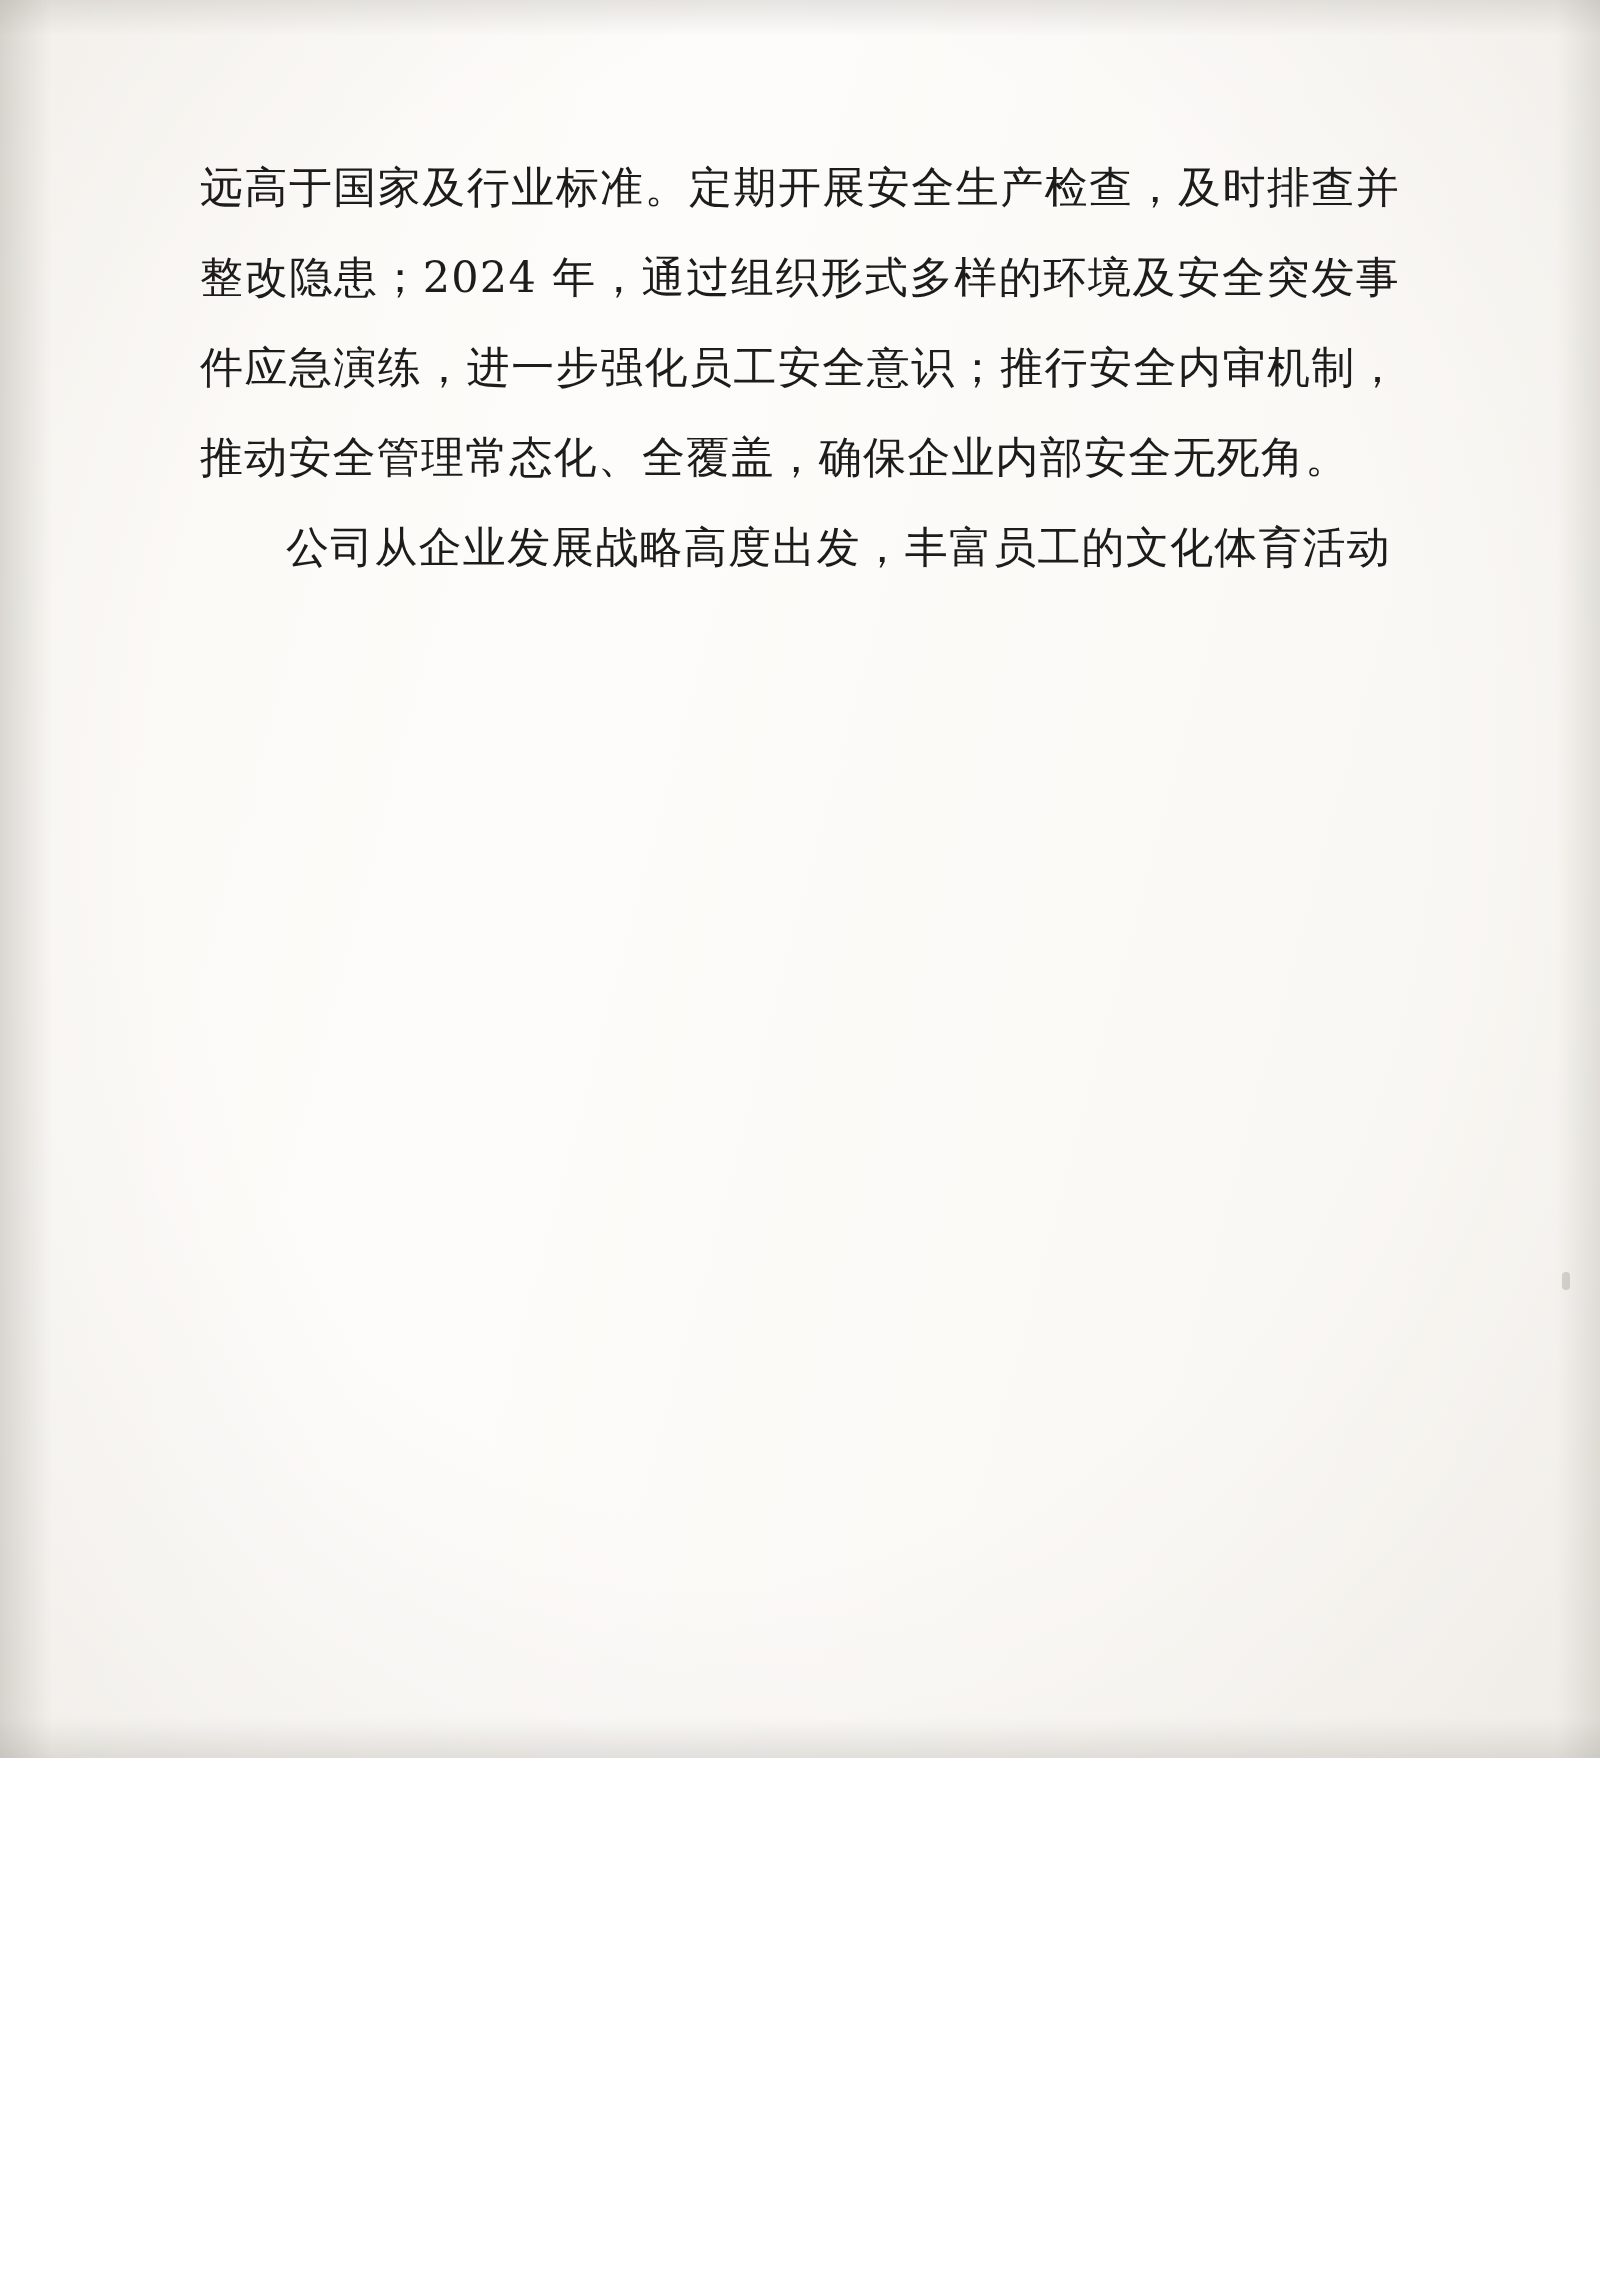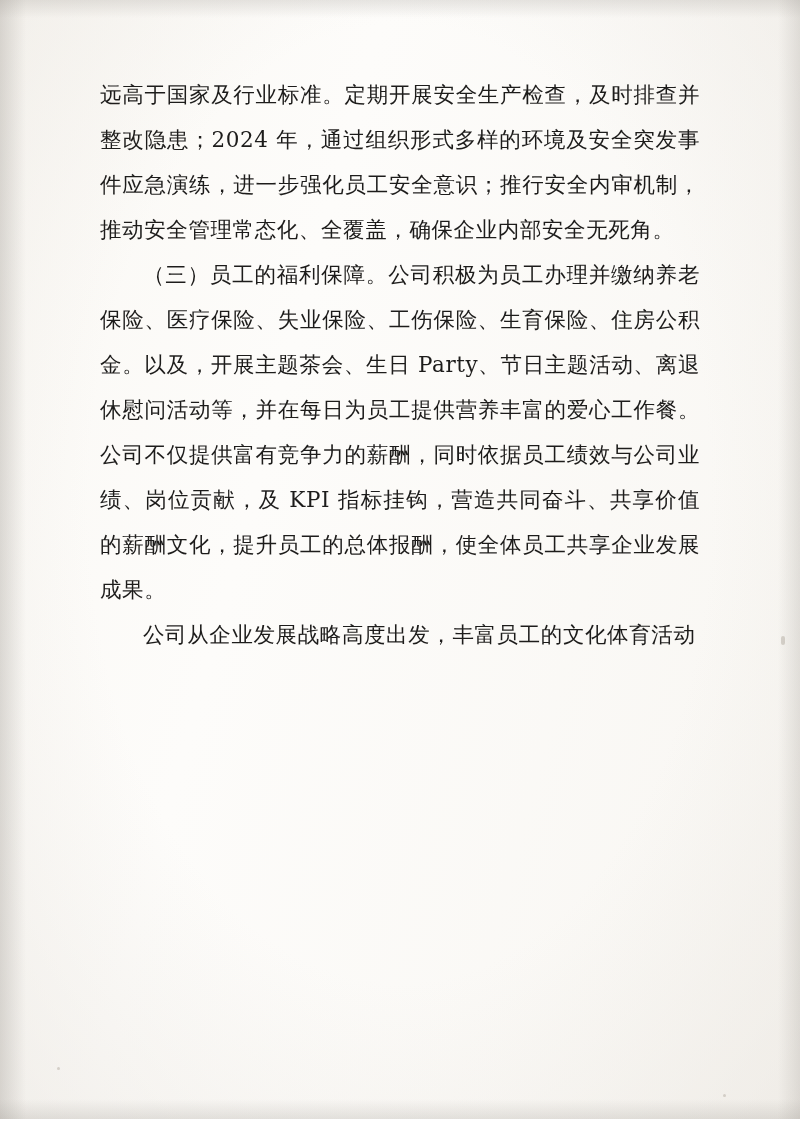--- a/index.html
+++ b/index.html
@@ -6,21 +6,21 @@
     margin: 0;
     padding: 0;
     background: #ffffff;
   }
   body {
     font-family: "DejaVu Serif", "Liberation Serif", serif;
   }
   .page {
     position: relative;
     width: 800px;
-    height: 1119px;
+    height: 879px;
     background: #fdfcfa;
     overflow: hidden;
   }
   
   .paper-texture {
     position: absolute;
     inset: 0;
     background:
       radial-gradient(ellipse at 50% 45%, rgba(255,255,255,0) 55%, rgba(232,228,222,0.55) 100%),
       linear-gradient(105deg, rgba(250,248,244,1) 0%, rgba(253,252,250,1) 35%, rgba(248,246,242,1) 100%);
@@ -82,21 +82,20 @@
   }
 </style>
 </head>
 <body>
 
 <div class="page">
   <div class="paper-texture"></div>
 
   <div class="doc-body">
     <p class="para">远高于国家及行业标准。定期开展安全生产检查，及时排查并整改隐患；2024 年，通过组织形式多样的环境及安全突发事件应急演练，进一步强化员工安全意识；推行安全内审机制，推动安全管理常态化、全覆盖，确保企业内部安全无死角。</p>
-    <p class="para indent">（三）员工的福利保障。公司积极为员工办理并缴纳养老保险、医疗保险、失业保险、工伤保险、生育保险、住房公积金。以及，开展主题茶会、生日 Party、节日主题活动、离退休慰问活动等，并在每日为员工提供营养丰富的爱心工作餐。公司不仅提供富有竞争力的薪酬，同时依据员工绩效与公司业绩、岗位贡献，及 KPI 指标挂钩，营造共同奋斗、共享价值的薪酬文化，提升员工的总体报酬，使全体员工共享企业发展成果。</p>
     <p class="para indent">公司从企业发展战略高度出发，丰富员工的文化体育活动</p>
   </div>
 
   <span class="speck" style="left:781px; top:636px; width:4px; height:9px; border-radius:2px;"></span>
   <span class="speck" style="left:57px; top:1067px; width:3px; height:3px;"></span>
   <span class="speck" style="left:723px; top:1094px; width:3px; height:3px;"></span>
 
   <div class="edge-shadow-left"></div>
   <div class="edge-shadow-right"></div>
   <div class="edge-shadow-top"></div>

